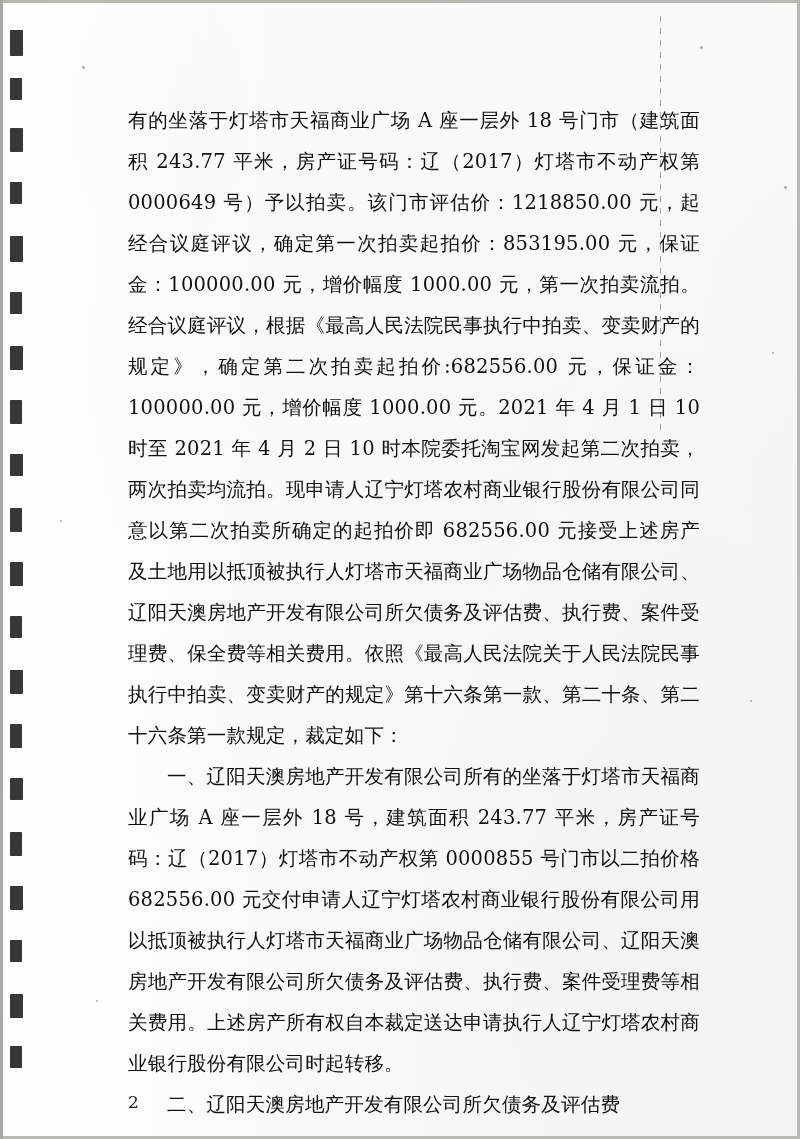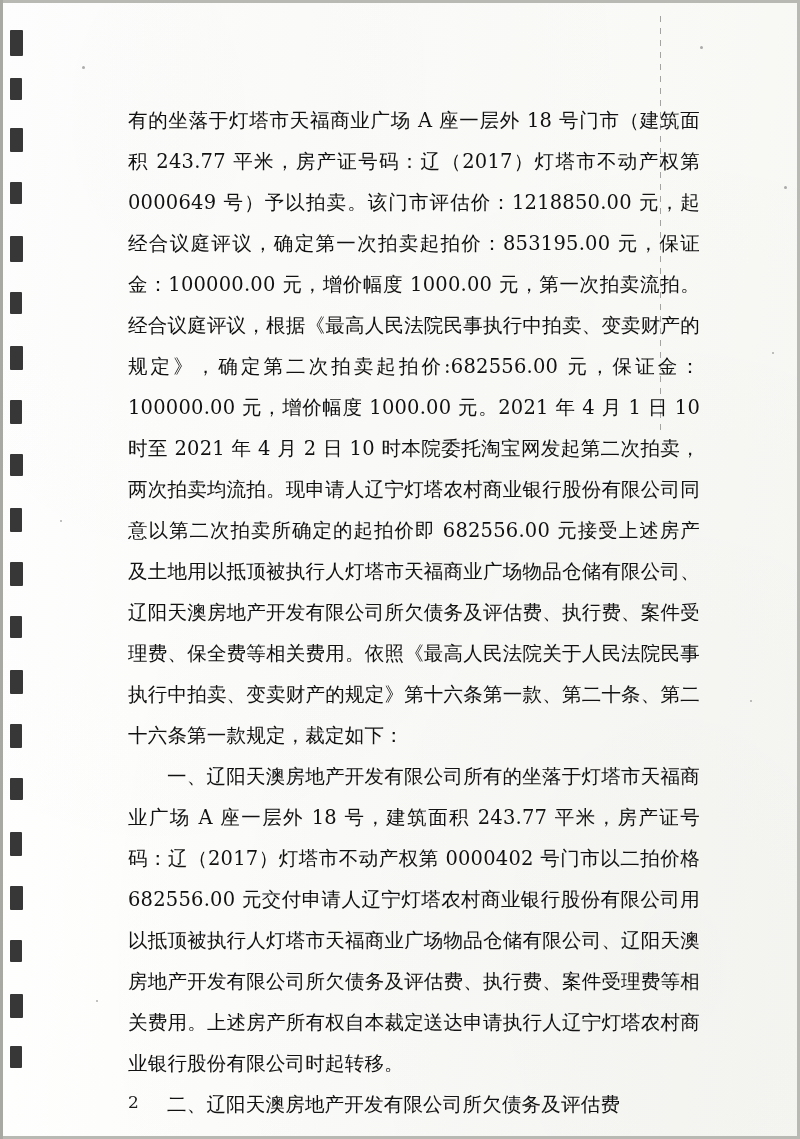--- a/index.html
+++ b/index.html
@@ -151,21 +151,21 @@
       <div class="punch" style="position: absolute; left: 0px; top: 858px; width: 13px; height: 24px;"></div>
       <div class="punch" style="position: absolute; left: 0px; top: 912px; width: 12px; height: 22px;"></div>
       <div class="punch" style="position: absolute; left: 0px; top: 966px; width: 13px; height: 24px;"></div>
       <div class="punch" style="position: absolute; left: 0px; top: 1018px; width: 12px; height: 22px;"></div>
     </div>
 
   <div id="fold-line"></div>
 
   <div id="doc-body">
     <p class="para">有的坐落于灯塔市天福商业广场 A 座一层外 18 号门市（建筑面积 243.77 平米，房产证号码：辽（2017）灯塔市不动产权第 0000649 号）予以拍卖。该门市评估价：1218850.00 元，起经合议庭评议，确定第一次拍卖起拍价：853195.00 元，保证金：100000.00 元，增价幅度 1000.00 元，第一次拍卖流拍。经合议庭评议，根据《最高人民法院民事执行中拍卖、变卖财产的规定》，确定第二次拍卖起拍价:682556.00 元，保证金：100000.00 元，增价幅度 1000.00 元。2021 年 4 月 1 日 10 时至 2021 年 4 月 2 日 10 时本院委托淘宝网发起第二次拍卖，两次拍卖均流拍。现申请人辽宁灯塔农村商业银行股份有限公司同意以第二次拍卖所确定的起拍价即 682556.00 元接受上述房产及土地用以抵顶被执行人灯塔市天福商业广场物品仓储有限公司、辽阳天澳房地产开发有限公司所欠债务及评估费、执行费、案件受理费、保全费等相关费用。依照《最高人民法院关于人民法院民事执行中拍卖、变卖财产的规定》第十六条第一款、第二十条、第二十六条第一款规定，裁定如下：</p>
-    <p class="para indent">一、辽阳天澳房地产开发有限公司所有的坐落于灯塔市天福商业广场 A 座一层外 18 号，建筑面积 243.77 平米，房产证号码：辽（2017）灯塔市不动产权第 0000402 号门市以二拍价格 682556.00 元交付申请人辽宁灯塔农村商业银行股份有限公司用以抵顶被执行人灯塔市天福商业广场物品仓储有限公司、辽阳天澳房地产开发有限公司所欠债务及评估费、执行费、案件受理费等相关费用。上述房产所有权自本裁定送达申请执行人辽宁灯塔农村商业银行股份有限公司时起转移。</p>
+    <p class="para indent">一、辽阳天澳房地产开发有限公司所有的坐落于灯塔市天福商业广场 A 座一层外 18 号，建筑面积 243.77 平米，房产证号码：辽（2017）灯塔市不动产权第 0000855 号门市以二拍价格 682556.00 元交付申请人辽宁灯塔农村商业银行股份有限公司用以抵顶被执行人灯塔市天福商业广场物品仓储有限公司、辽阳天澳房地产开发有限公司所欠债务及评估费、执行费、案件受理费等相关费用。上述房产所有权自本裁定送达申请执行人辽宁灯塔农村商业银行股份有限公司时起转移。</p>
     <p class="para indent">二、辽阳天澳房地产开发有限公司所欠债务及评估费</p>
   </div>
 
   <div id="page-number">2</div>
 
 <div class="speck" style="left: 82px; top: 66px; width: 3px; height: 3px;"></div>
     <div class="speck" style="left: 700px; top: 46px; width: 3px; height: 3px;"></div>
     <div class="speck" style="left: 784px; top: 186px; width: 3px; height: 3px;"></div>
     <div class="speck" style="left: 772px; top: 352px; width: 2px; height: 2px;"></div>
     <div class="speck" style="left: 60px; top: 520px; width: 2px; height: 2px;"></div>

